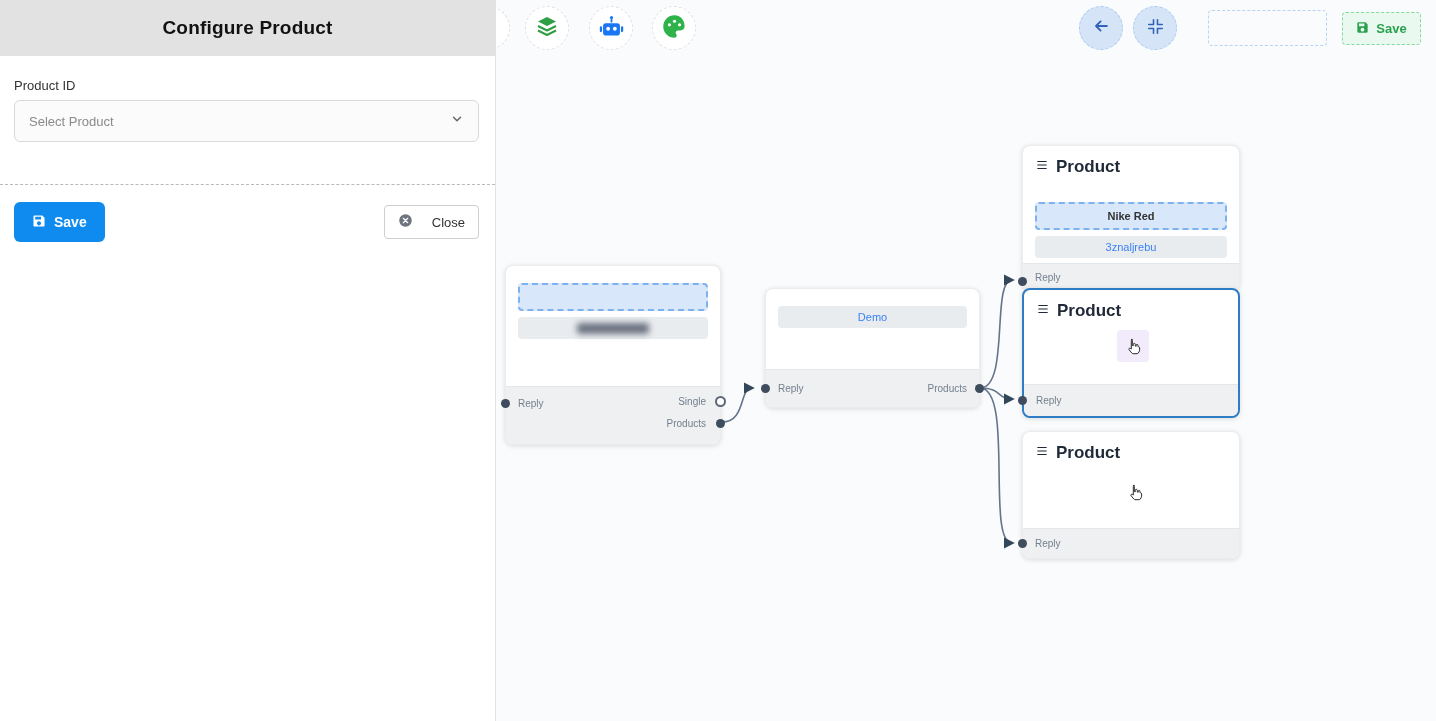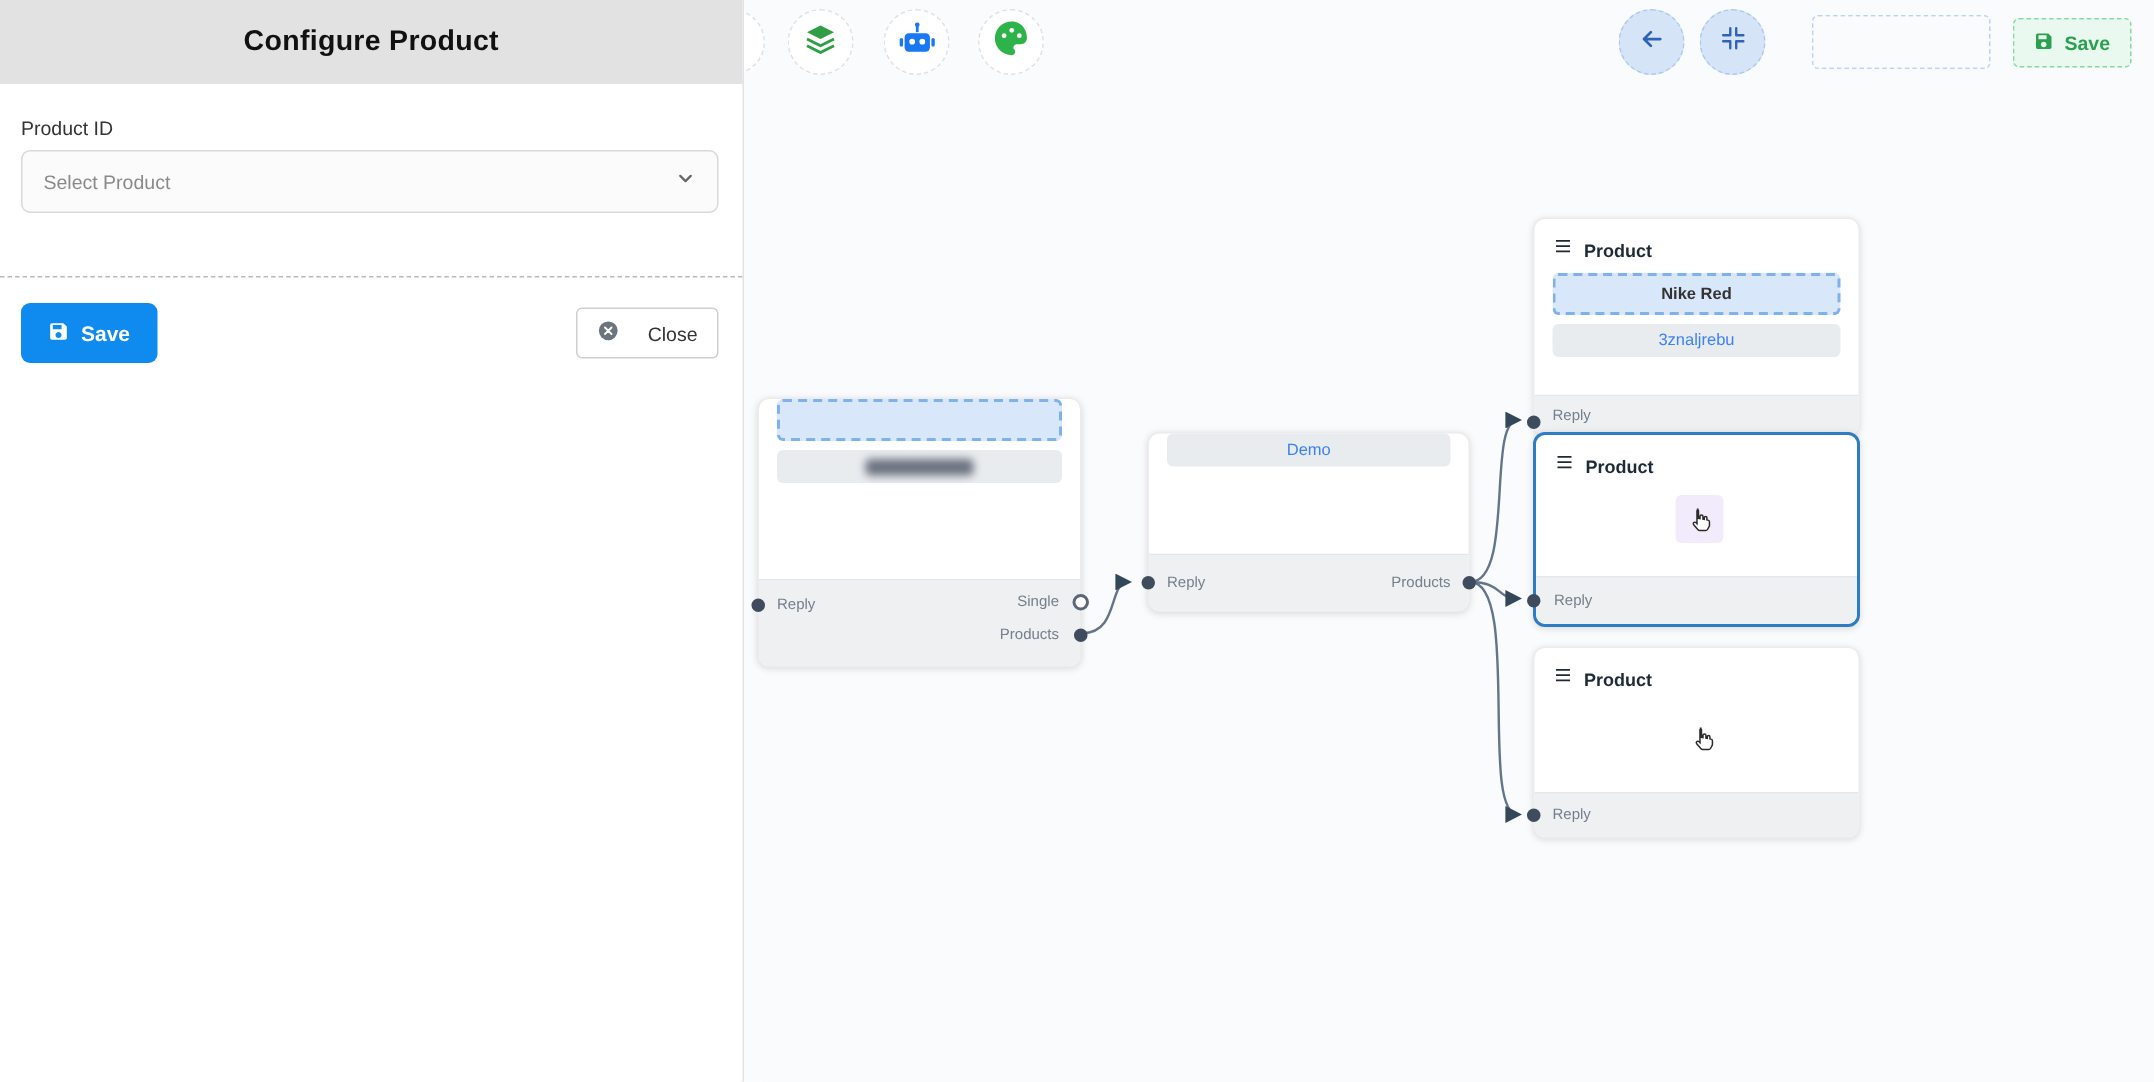--- a/index.html
+++ b/index.html
@@ -24,22 +24,22 @@
   .tool-circle.blue { background:#d6e4f7; border:1px dashed #a9c8f3; }
   .drop-rect { position:absolute; left:712px; top:10px; width:119px; height:36px; border:1px dashed #b9d3f2; border-radius:4px; background:transparent; }
   .btn-save-canvas { position:absolute; left:846px; top:12px; width:79px; height:33px; background:#e9f9ef; border:1px dashed #86d89b; border-radius:4px; color:#2aa14e; font-size:13px; font-weight:600; display:flex; align-items:center; justify-content:center; gap:7px; cursor:pointer; font-family:inherit; }
 
   
   .edges { position:absolute; left:0; top:0; z-index:1; pointer-events:none; }
 
   
   .node { position:absolute; background:#fff; border:1px solid #ececec; border-radius:8px; box-shadow:0 1px 5px rgba(0,0,0,.13); z-index:2; cursor:grab; }
   .node.selected { border:2px solid #2e7cc4; }
-  .node-header { display:flex; align-items:flex-end; gap:7px; padding:11px 12px 8px 12px; font-size:12px; font-weight:700; color:#1f2937; }
-  .node-body { padding:0 12px; }
+  .node-header { display:flex; align-items:flex-start; gap:7px; padding:11px 12px 8px 12px; font-size:17px; font-weight:700; color:#1f2937; }
+  .node-body { padding:0 12px;margin-top:17px; }
   .nfield { border-radius:4px; display:flex; align-items:center; justify-content:center; font-size:11px; margin-bottom:6px; cursor:pointer; }
   .nfield.hl { background:#d9e7fb; border:2px dashed #7eb1ef; height:28px; color:#333; font-weight:600; }
   .nfield.gray { background:#e9ecef; height:22px; color:#495057; }
   .nfield.gray.blue-text { color:#3b82f6; }
   .node-footer { position:absolute; left:0; right:0; bottom:0; background:#eef0f2; border-top:1px solid #e4e7ea; border-radius:0 0 7px 7px; }
   .flabel { position:absolute; font-size:10px; color:#74808d; }
   .dot { position:absolute; width:9px; height:9px; border-radius:50%; background:#3e4c5e; z-index:3; cursor:crosshair; }
   .dot.hollow { background:#fff; border:2px solid #5b6676; width:11px; height:11px; }
   .smudge { display:inline-block; width:72px; height:11px; background:#6b7280; border-radius:3px; filter:blur(3px); }
   .cursor-wrap { position:absolute; z-index:4; }

